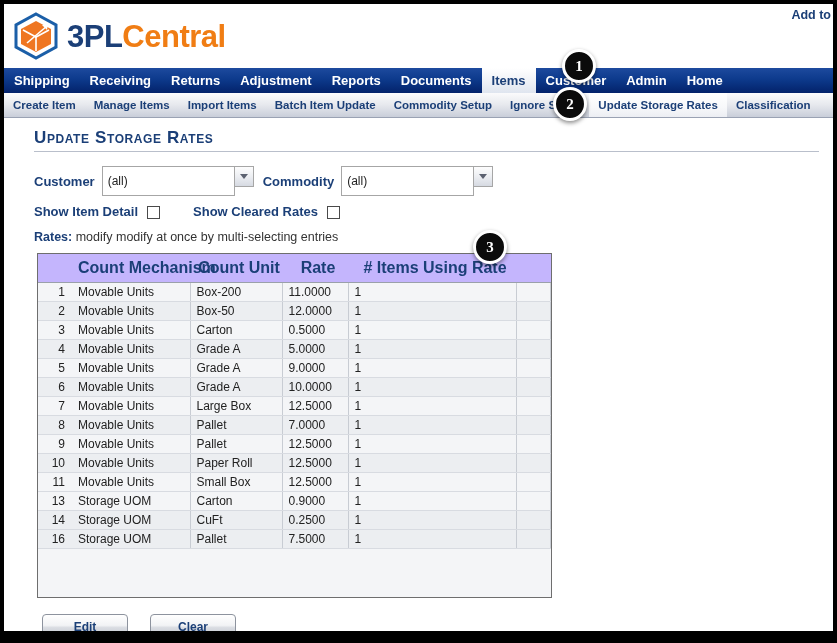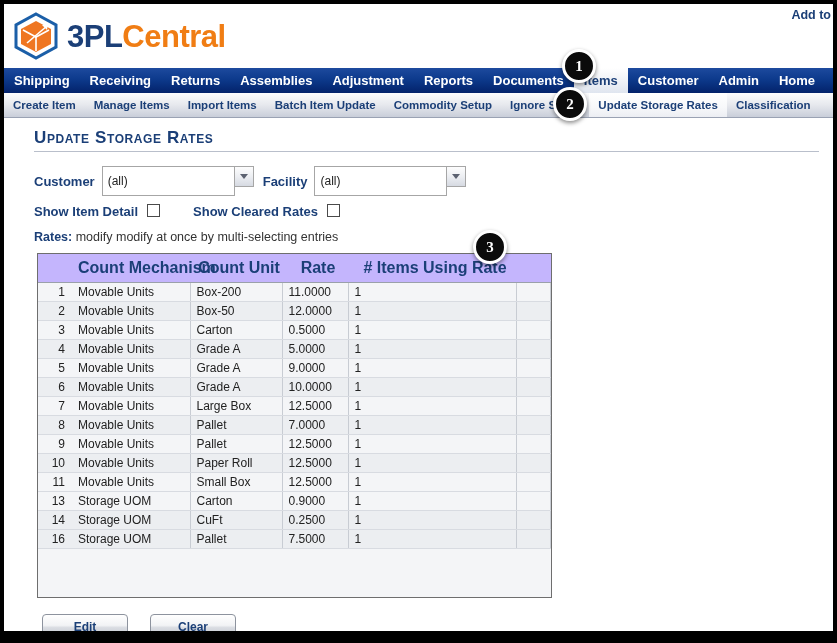--- a/index.html
+++ b/index.html
@@ -64,21 +64,21 @@
     position:absolute;right:-20px;top:-1px;width:20px;height:21px;box-sizing:border-box;
     border:1px solid #a6a6a6;
     background:linear-gradient(to bottom,#fdfdfd 0%,#eceef2 50%,#d6dae2 100%);
     display:flex;align-items:center;justify-content:center;
   }
   .carrow i{
     display:block;width:0;height:0;border-left:4px solid transparent;border-right:4px solid transparent;
     border-top:5px solid #5b6170;
   }
   .combowrap{position:relative;margin-right:21px;}
-  .checkrow{margin:8px 0 0 30px;display:flex;align-items:flex-start;gap:9px;}
+  .checkrow{margin:8px 0 0 30px;display:flex;align-items:flex-end;gap:9px;}
   .cbox{
     width:13px;height:13px;border:1px solid #4a4a4a;background:#fff;box-sizing:border-box;display:inline-block;
   }
   .ratesline{margin:11px 0 0 30px;font-size:12.5px;color:#333;}
   .ratesline b{color:#1b3f77;}
   
   #tablebox{
     margin:9px 0 0 33px;width:515px;border:1px solid #6e6e6e;background:#f4f5f7;box-sizing:border-box;
   }
   table{border-collapse:collapse;width:100%;font-size:12px;table-layout:fixed;}
@@ -138,21 +138,20 @@
       </span>
       <span id="logo-text"><span class="logo-3pl">3PL</span><span class="logo-central">Central</span></span>
     </div>
     <div id="addto">Add to</div>
   </div>
 
   <div id="mainnav">
     <div class="navitem">Shipping</div>
     <div class="navitem">Receiving</div>
     <div class="navitem">Returns</div>
-    <div class="navitem">Assemblies</div>
     <div class="navitem">Adjustment</div>
     <div class="navitem">Reports</div>
     <div class="navitem">Documents</div>
     <div class="navitem active">Items</div>
     <div class="navitem">Customer</div>
     <div class="navitem">Admin</div>
     <div class="navitem">Home</div>
   </div>
 
   <div id="subnav">
@@ -174,21 +173,21 @@
     <div class="formrow">
       <span class="flabel">Customer</span>
       <span class="combowrap">
         <span class="combo">
           <span class="cval">(all)</span>
           <span class="carrow">
               <i></i>
             </span>
         </span>
       </span>
-      <span class="flabel">Facility</span>
+      <span class="flabel">Commodity</span>
       <span class="combowrap">
         <span class="combo">
           <span class="cval">(all)</span>
           <span class="carrow">
               <i></i>
             </span>
         </span>
       </span>
     </div>
 

